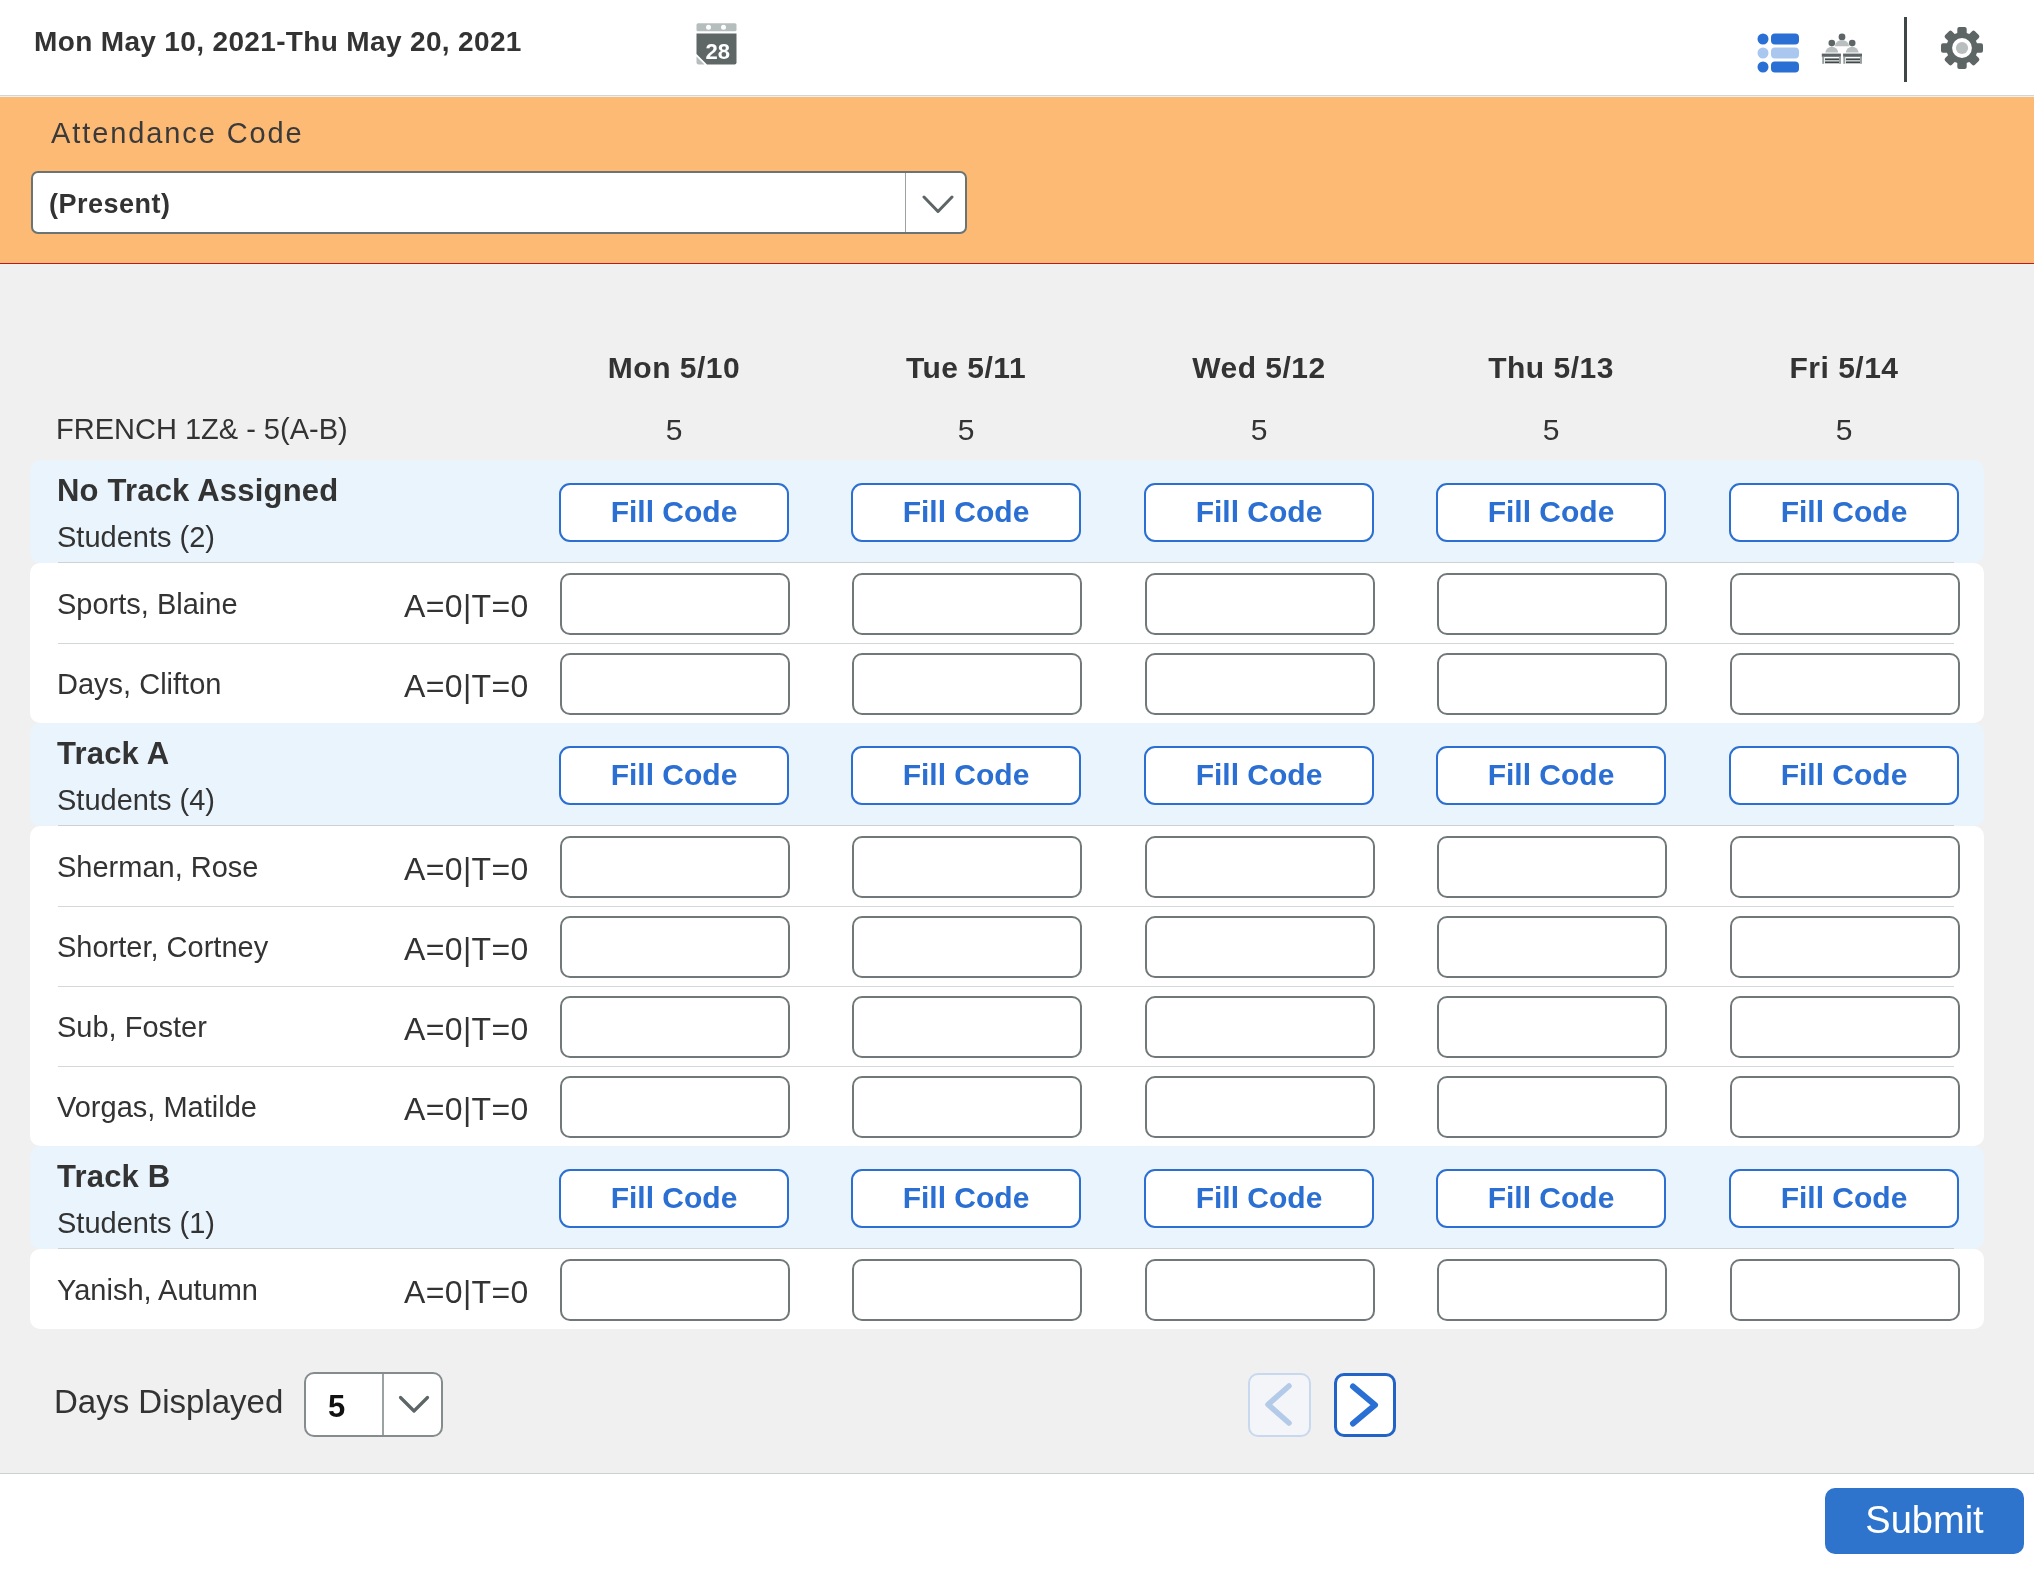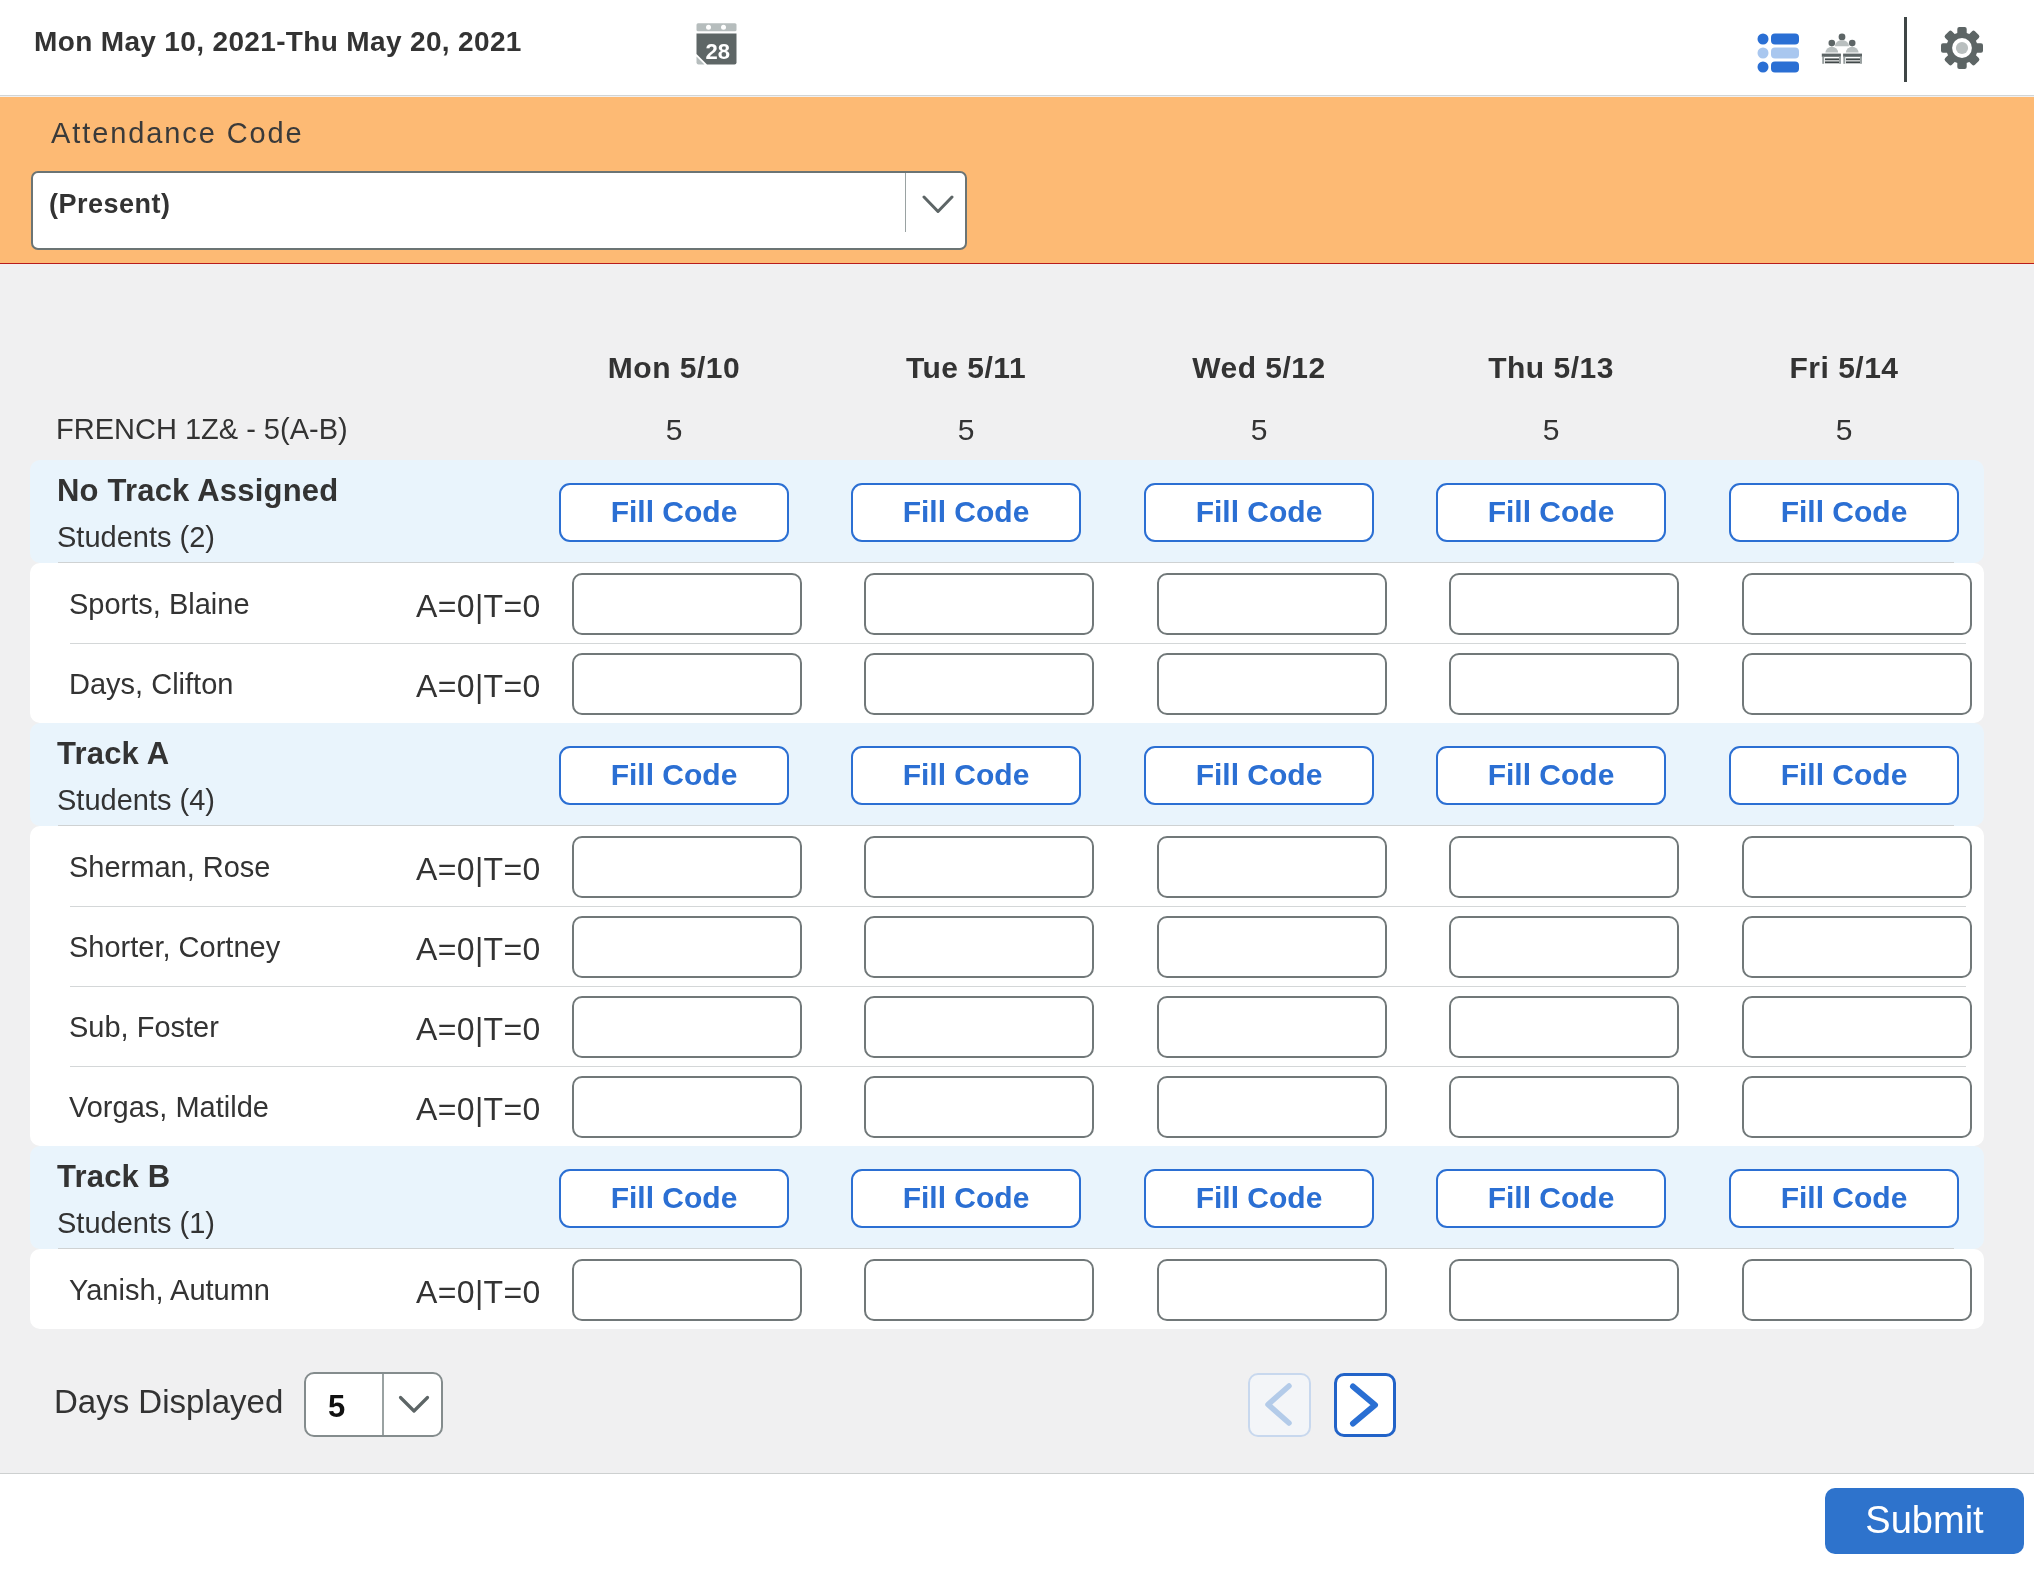--- a/index.html
+++ b/index.html
@@ -12,37 +12,37 @@
 #title { left:34px; top:26px; font-size:28px; letter-spacing:0.35px; font-weight:bold; color:#333; }
 #calicon { left:676px; top:23px;padding-left:20px; }
 #icon-list { left:1757px; top:32px; }
 #icon-class { left:1820px; top:33px; }
 #vsep { left:1904px; top:17px; width:3px; height:65px; background:#3f4646; }
 #icon-gear { left:1941px; top:27px; }
 
 
 #attsec { left:0; top:97px; width:2034px; height:167px; background:#fdba74; border-bottom:1px solid #b91c1c; }
 #attlabel { left:51px; top:20px; font-size:29px; letter-spacing:1.9px; color:#3a3a3a; }
-#attsel { left:31px; top:74px; width:936px; height:79px; background:#fff; border:2px solid #6b7474; border-radius:7px; }
+#attsel { left:31px; top:74px; width:936px; height:63px; background:#fff; border:2px solid #6b7474; border-radius:7px; }
 #attseltxt { left:16px; top:16px; font-size:27px; letter-spacing:0.5px; font-weight:bold; color:#333; }
 #attseldiv { left:872px; top:0px; width:1px; height:59px; background:#9aa2a2; }
 
 
 .dayhdr { top:351px; width:232px; text-align:center; font-size:30px; letter-spacing:0.5px; font-weight:bold; color:#333; }
 .daynum { top:413px; width:232px; text-align:center; font-size:30px; color:#333; }
 #frenchlbl { left:56px; top:413px; font-size:29px; color:#333; }
 
 
 #card { left:30px; top:460px; width:1954px; }
 .bluesec { position:relative; width:1954px; height:103px; background:#e9f4fc; border-radius:10px; }
 .bluesec .shim { position:absolute; left:28px; bottom:0; width:1896px; height:1px; background:#cfd2d3; }
 .sectitle { position:absolute; left:27px; top:13px; font-size:31px; letter-spacing:0.2px; font-weight:bold; color:#333; }
 .secsub { position:absolute; left:27px; top:61px; font-size:29px; color:#333; }
 .rowgrp { position:relative; width:1954px; background:#fff; border-radius:10px; }
-.srow { position:relative; width:1954px; height:80px;margin-left:12px; }
+.srow { position:relative; width:1954px; height:80px; }
 .srow + .srow::before { content:""; position:absolute; left:28px; width:1896px; top:0; height:1px; background:#d4d7d8; }
 .sname { position:absolute; left:27px; top:25px; font-size:29px; color:#333; }
 .sat { position:absolute; left:374px; top:25px; font-size:32px; letter-spacing:0.35px; color:#333; }
 .fillbtn { position:absolute; top:23px; width:230px; height:59px; background:#fff; border:2.5px solid #2b6fd3; border-radius:11px; color:#2b6fd3; font-size:30px; font-weight:bold; text-align:center; line-height:53px; }
 .inp { position:absolute; top:10px; width:230px; height:62px; background:#fff; border:2px solid #717879; border-radius:10px; margin-left:1px; }
 .c1 { left:529px; }
 .c2 { left:821px; }
 .c3 { left:1114px; }
 .c4 { left:1406px; }
 .c5 { left:1699px; }

